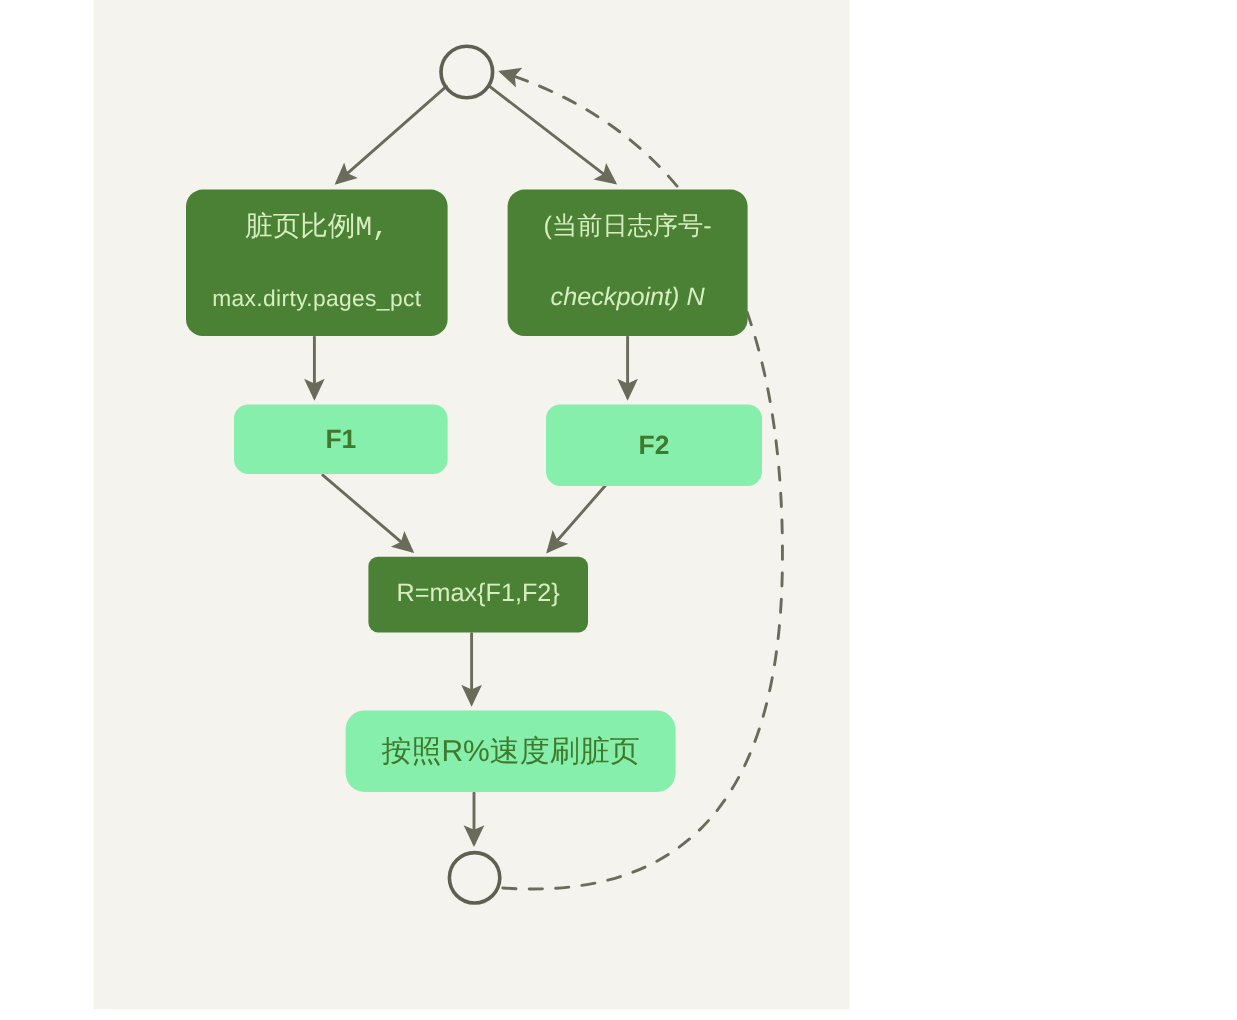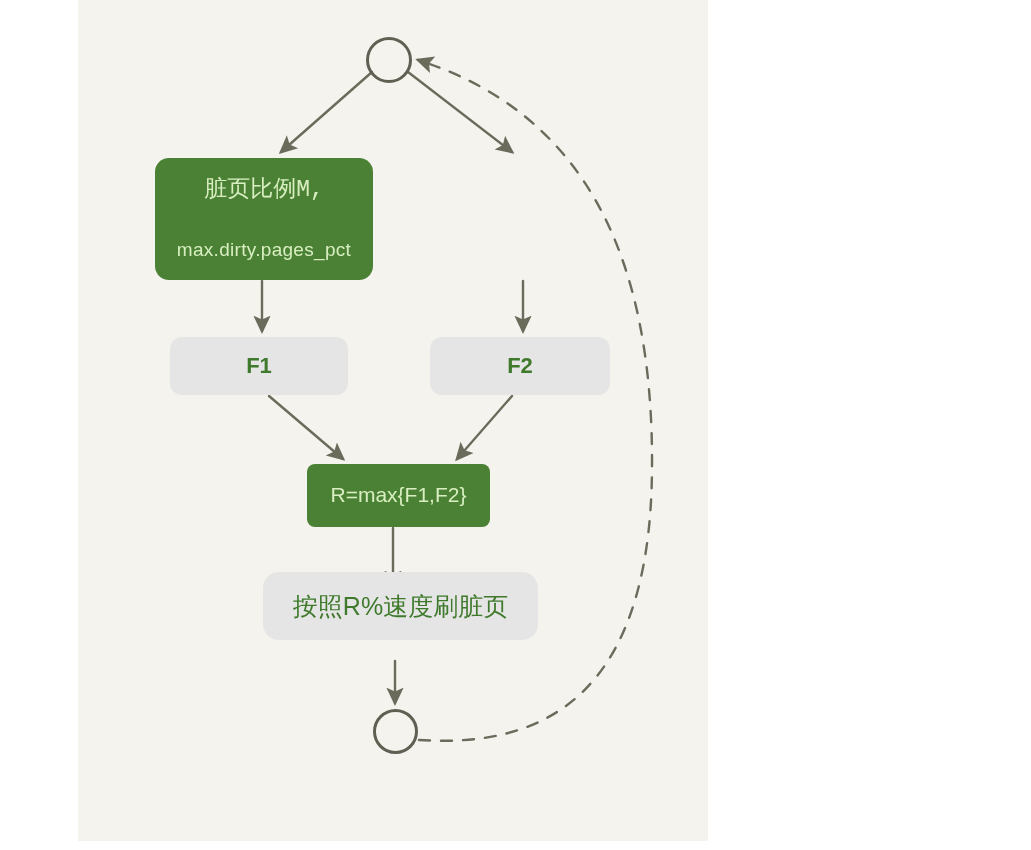--- a/index.html
+++ b/index.html
@@ -44,49 +44,50 @@
     text-align: center;
     border-radius: 14px;
     line-height: 1.28;
     white-space: pre-line;
   }
   .node-dark {
     background: #4a8134;
     color: #d8eec0;
   }
   .node-light {
-    background: #e5e5e5;
+    background: #86efac;
     color: #3f7a2c;
+    margin-left: 25px;
   }
   #node-dirty-ratio {
     left: 155px; top: 158px; width: 218px; height: 122px;
     font-size: 21px;
   }
   #node-dirty-ratio .l1 { font-size: 23px; display: block; font-family: Liberation Mono, monospace; }
   #node-dirty-ratio .l2 { font-size: 19px; display: block; margin-top: 6px; letter-spacing: .3px; }
   #node-log-seq {
     left: 423px; top: 158px; width: 200px; height: 122px;
     font-size: 21px;
   }
   #node-log-seq .l1 { font-size: 21px; display: block; }
   #node-log-seq .l2 { font-size: 21px; display: block; margin-top: 6px; font-style: italic; }
   #node-f1 {
     left: 170px; top: 337px; width: 178px; height: 58px;
     font-size: 22px; font-weight: 600; border-radius: 12px;
   }
   #node-f2 {
-    left: 430px; top: 337px; width: 180px; height: 58px;
+    left: 430px; top: 337px; width: 180px; height: 68px;
     font-size: 22px; font-weight: 600; border-radius: 12px;
   }
   #node-rmax {
     left: 307px; top: 464px; width: 183px; height: 63px;
     font-size: 21px; border-radius: 8px;
   }
   #node-flush {
-    left: 263px; top: 572px; width: 275px; height: 68px;
+    left: 263px; top: 592px; width: 275px; height: 68px;
     font-size: 25px; border-radius: 16px;
   }
   .circle-node {
     position: absolute;
     border: 3px solid #5f5f52;
     border-radius: 50%;
     background: transparent;
     box-sizing: border-box;
   }
   #node-start { left: 366px; top: 37px; width: 46px; height: 46px; }
@@ -122,20 +123,26 @@
 
   <div class="circle-node" id="node-start"></div>
 
   <div class="node node-dark" id="node-dirty-ratio">
     <div>
       <span class="l1">脏页比例M,</span>
       <span class="l2">max.dirty.pages_pct</span>
     </div>
   </div>
 
+  <div class="node node-dark" id="node-log-seq">
+    <div>
+      <span class="l1">(当前日志序号-</span>
+      <span class="l2">checkpoint) N</span>
+    </div>
+  </div>
 
   <div class="node node-light" id="node-f1">
     <span>F1</span>
   </div>
 
   <div class="node node-light" id="node-f2">
     <span>F2</span>
   </div>
 
   <div class="node node-dark" id="node-rmax">

